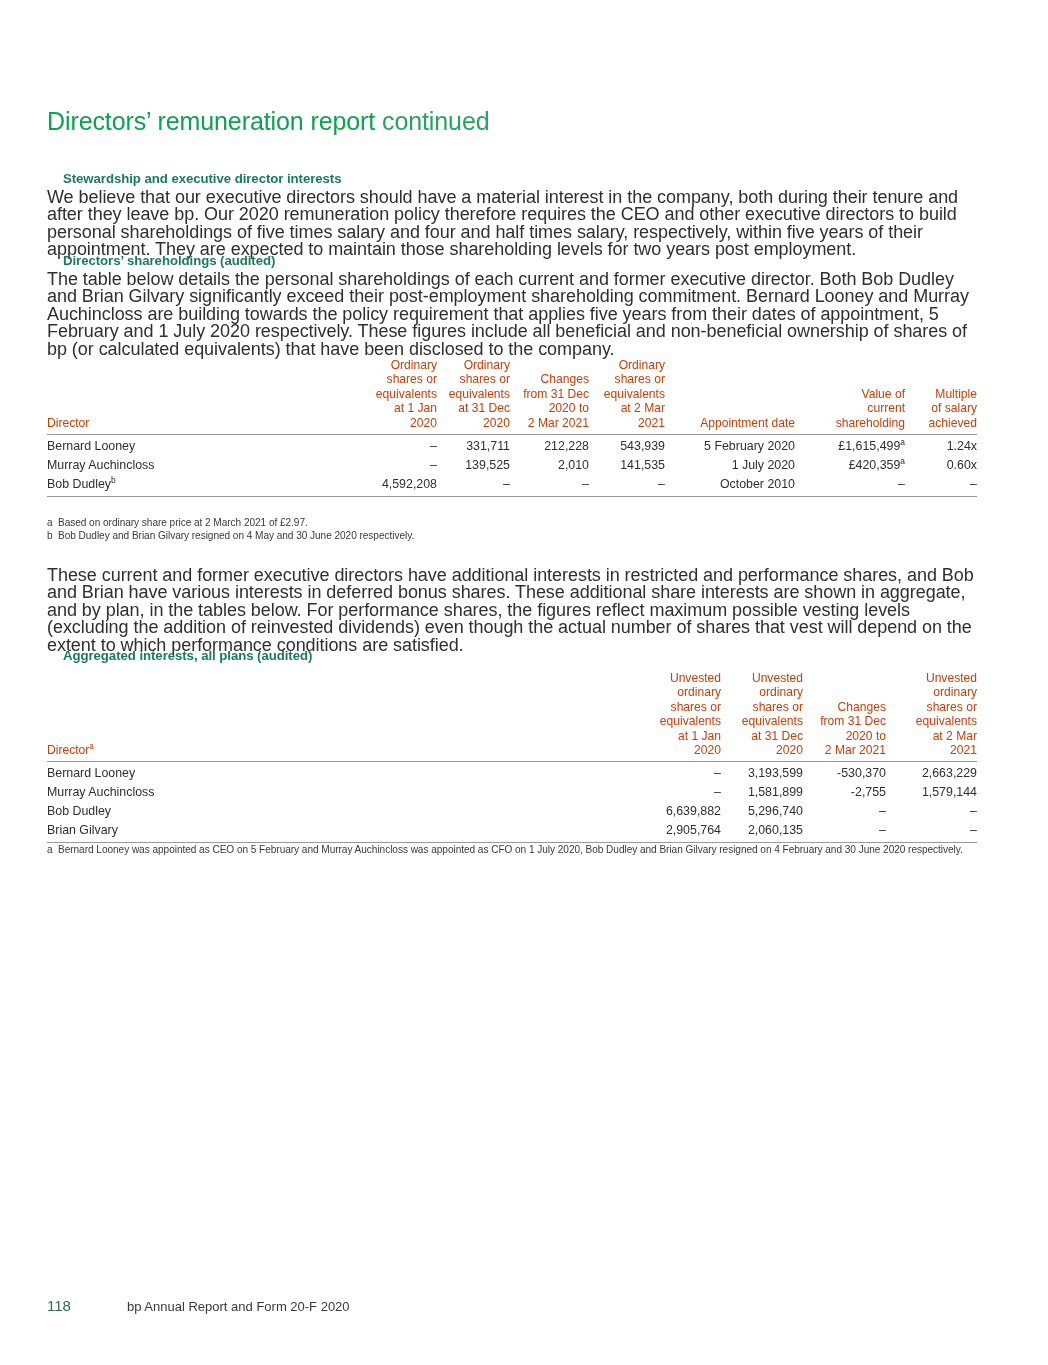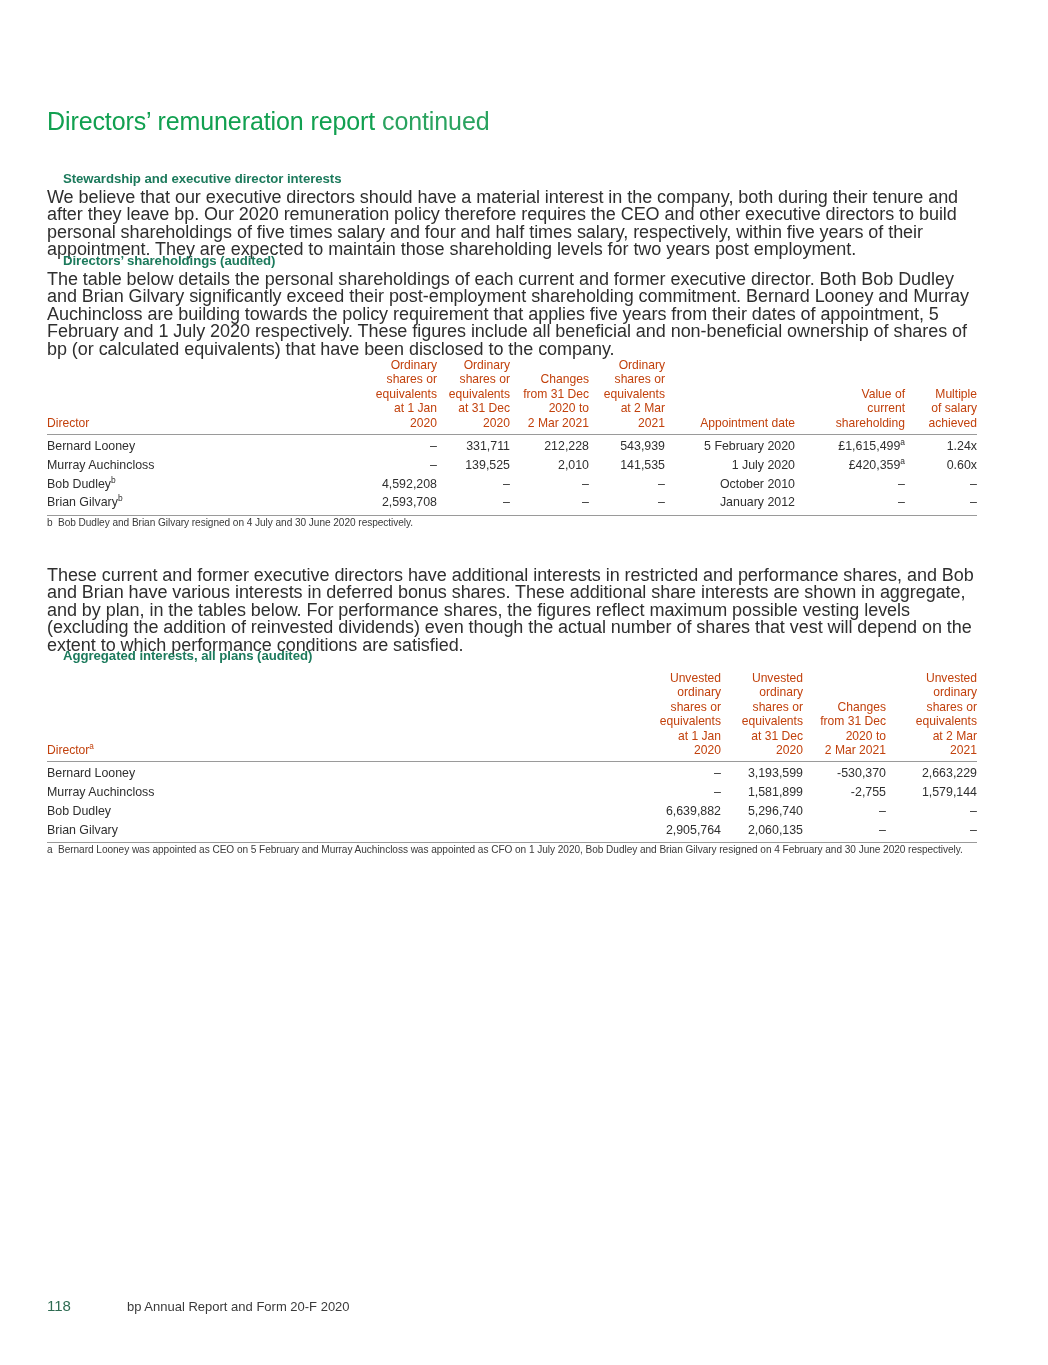--- a/index.html
+++ b/index.html
@@ -246,36 +246,27 @@
           <tr>
             <td class="dir"><span>Bob Dudley</span><sup>b</sup></td>
             <td>4,592,208</td>
             <td>–</td>
             <td>–</td>
             <td>–</td>
             <td>October 2010</td>
             <td><span>–</span><sup></sup></td>
             <td>–</td>
           </tr>
-          <tr>
-            <td class="dir"><span>Brian Gilvary</span><sup>b</sup></td>
-            <td>2,593,708</td>
-            <td>–</td>
-            <td>–</td>
-            <td>–</td>
-            <td>January 2012</td>
-            <td><span>–</span><sup></sup></td>
-            <td>–</td>
-          </tr>
         </tbody>
       </table>
     </div>
 
     <div class="block notes" style="top:516px;">
-      <div class="note"><span class="mk">b</span><span>Bob Dudley and Brian Gilvary resigned on 4 July and 30 June 2020 respectively.</span></div>
+      <div class="note"><span class="mk">a</span><span>Based on ordinary share price at 2 March 2021 of £2.97.</span></div>
+      <div class="note"><span class="mk">b</span><span>Bob Dudley and Brian Gilvary resigned on 4 May and 30 June 2020 respectively.</span></div>
     </div>
 
     <div class="block" style="top:567px;">
       <p class="body">These current and former executive directors have additional interests in restricted and performance shares, and Bob and Brian have various interests in deferred bonus shares. These additional share interests are shown in aggregate, and by plan, in the tables below. For performance shares, the figures reflect maximum possible vesting levels (excluding the addition of reinvested dividends) even though the actual number of shares that vest will depend on the extent to which performance conditions are satisfied.</p>
     </div>
 
     <div class="block" style="top:648px;">
       <h2 class="sec-head">Aggregated interests, all plans (audited)</h2>
     </div>
 

